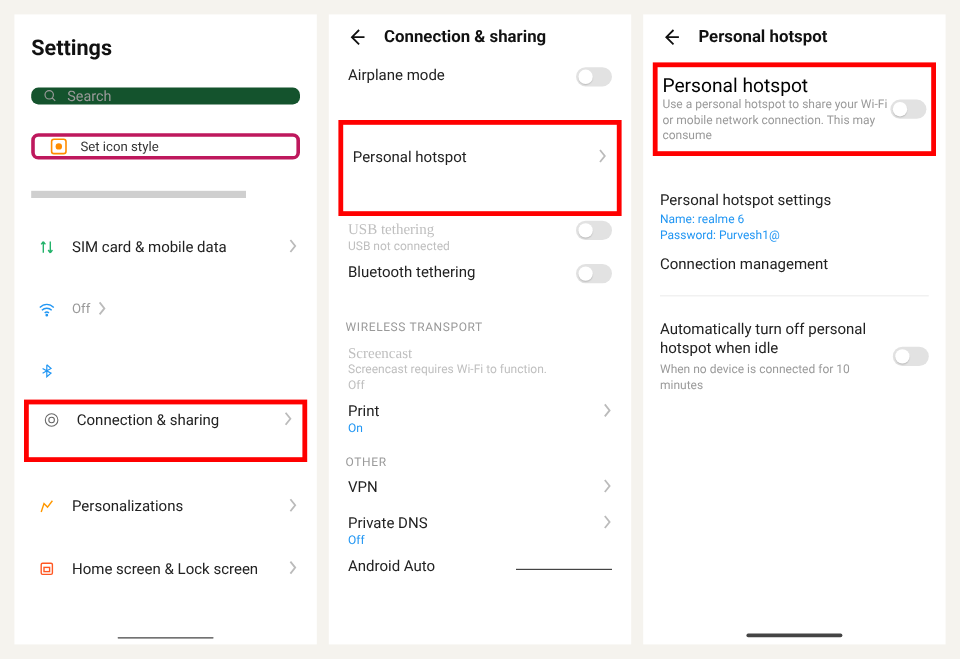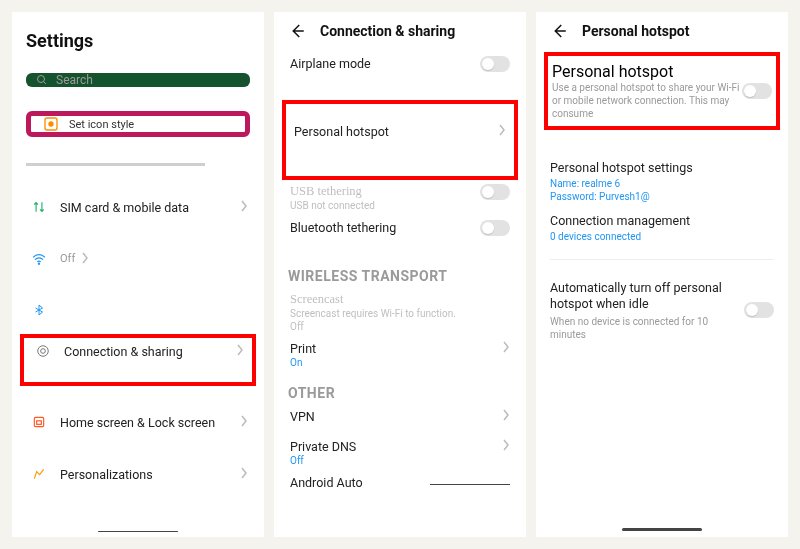--- a/index.html
+++ b/index.html
@@ -10,34 +10,34 @@
   .panel2, .panel3 { padding: 10px 14px 0 14px; }
 
   .title { font-size: 18px; font-weight: 700; color: #111; margin-bottom: 10px; }
   .header-row { display: flex; align-items: center; gap: 14px; margin-bottom: 12px; }
   .back-arrow { width: 18px; height: 18px; }
   .header-title { font-size: 14px; font-weight: 700; color: #111; }
 
   .search-box { background: #14532d; border-radius: 6px; height: 32px; display: flex; align-items: center; padding: 0 10px; color: #9a9a9a; font-size: 12px; margin-bottom: 12px; }
   .search-box .icon { margin-right: 8px; }
 
-  .icon-style-card { border: 5px solid #be185d; border-radius: 6px; height: 40px; display: flex; align-items: center; padding: 0 12px; font-size: 11px; color: #333; margin-bottom: 14px; }
+  .icon-style-card { border: 3px solid #be185d; border-radius: 6px; height: 40px; display: flex; align-items: center; padding: 0 12px; font-size: 11px; color: #333; margin-bottom: 14px; }
   .icon-style-card .square-icon { width: 16px; height: 16px; margin-right: 10px; }
 
   .gray-strip { background: #cfcfcf; height: 36px; width: 80%; margin-bottom: 18px; }
 
   .row { display: flex; align-items: flex-start; min-height: 40px; padding: 4px 2px; }
   .row .icon { width: 22px; display: flex; justify-content: center; margin-right: 10px; color: #555; }
   .row .label { font-size: 12.5px; color: #222; flex: 1; }
   .row .value { font-size: 11px; color: #999; margin-right: 6px; }
   .row .chev { color: #bbb; }
   .row-truncated .label { color: #222; }
   .row-truncated { min-height: 22px; overflow: hidden; }
 
-  .section-header { font-size: 14px; color: #9a9a9a; font-weight: 700; letter-spacing: 0.5px; margin: 12px 0 4px 0; }
+  .section-header { font-size: 10px; color: #9a9a9a; font-weight: 400; letter-spacing: 0.5px; margin: 12px 0 4px 0; }
 
   .highlight-box { border: 4px solid #ff0000; padding: 2px 0px; margin: 0 -6px; }
   .highlight-box .row { padding-left: 8px; padding-right: 8px; }
 
   .subrow .label { font-size: 12.5px; color: #222; }
   .sub { font-size: 10px; color: #9a9a9a; line-height: 1.3; }
   .sub.blue { color: #2196f3; }
   .sub.gray-row { color: #bfbfbf; }
   .gray-label { color: #bfbfbf !important; font-family: Liberation Serif, serif; }
 
@@ -139,40 +139,40 @@
               <path d="M2 1l4 5-4 5"></path>
             </svg>
           </span>
       </div>
     </div>
 
     <div style="height:10px"></div>
 
     <div class="row">
       <span class="icon">
+          <svg width="14" height="14" viewBox="0 0 24 24" stroke="#ff9800" fill="none" stroke-width="2">
+            <path d="M4 20l4-12 5 5L20 4"></path>
+          </svg>
+        </span>
+      <span class="label">Personalizations</span>
+      <span class="chev">
+          <svg width="8" height="12" viewBox="0 0 8 12" fill="none" stroke="#bbb" stroke-width="1.5">
+            <path d="M2 1l4 5-4 5"></path>
+          </svg>
+        </span>
+    </div>
+
+    <div class="row">
+      <span class="icon">
           <svg width="14" height="14" viewBox="0 0 24 24" stroke="#ff5722" fill="none" stroke-width="2">
             <rect x="4" y="4" width="16" height="16" rx="2"></rect>
             <rect x="8" y="10" width="8" height="6"></rect>
           </svg>
         </span>
       <span class="label">Home screen &amp; Lock screen</span>
-      <span class="chev">
-          <svg width="8" height="12" viewBox="0 0 8 12" fill="none" stroke="#bbb" stroke-width="1.5">
-            <path d="M2 1l4 5-4 5"></path>
-          </svg>
-        </span>
-    </div>
-
-    <div class="row">
-      <span class="icon">
-          <svg width="14" height="14" viewBox="0 0 24 24" stroke="#ff9800" fill="none" stroke-width="2">
-            <path d="M4 20l4-12 5 5L20 4"></path>
-          </svg>
-        </span>
-      <span class="label">Personalizations</span>
       <span class="chev">
           <svg width="8" height="12" viewBox="0 0 8 12" fill="none" stroke="#bbb" stroke-width="1.5">
             <path d="M2 1l4 5-4 5"></path>
           </svg>
         </span>
     </div>
 
 
     <div class="spacer"></div>
     <div class="nav-indicator"></div>
@@ -295,21 +295,20 @@
     <div style="height:30px"></div>
 
     <div class="block">
       <div class="title-row">Personal hotspot settings</div>
       <div class="sub blue">Name: realme 6</div>
       <div class="sub blue">Password: Purvesh1@</div>
     </div>
 
     <div class="block">
       <div class="title-row">Connection management</div>
-      <div class="sub blue">0 devices connected</div>
     </div>
 
     <div class="divider-line"></div>
     <div style="height:14px"></div>
 
     <div class="block-flex block">
       <div class="text">
         <div class="title-row" style="line-height:1.3">Automatically turn off personal hotspot when idle</div>
         <div class="sub">When no device is connected for 10 minutes</div>
       </div>

